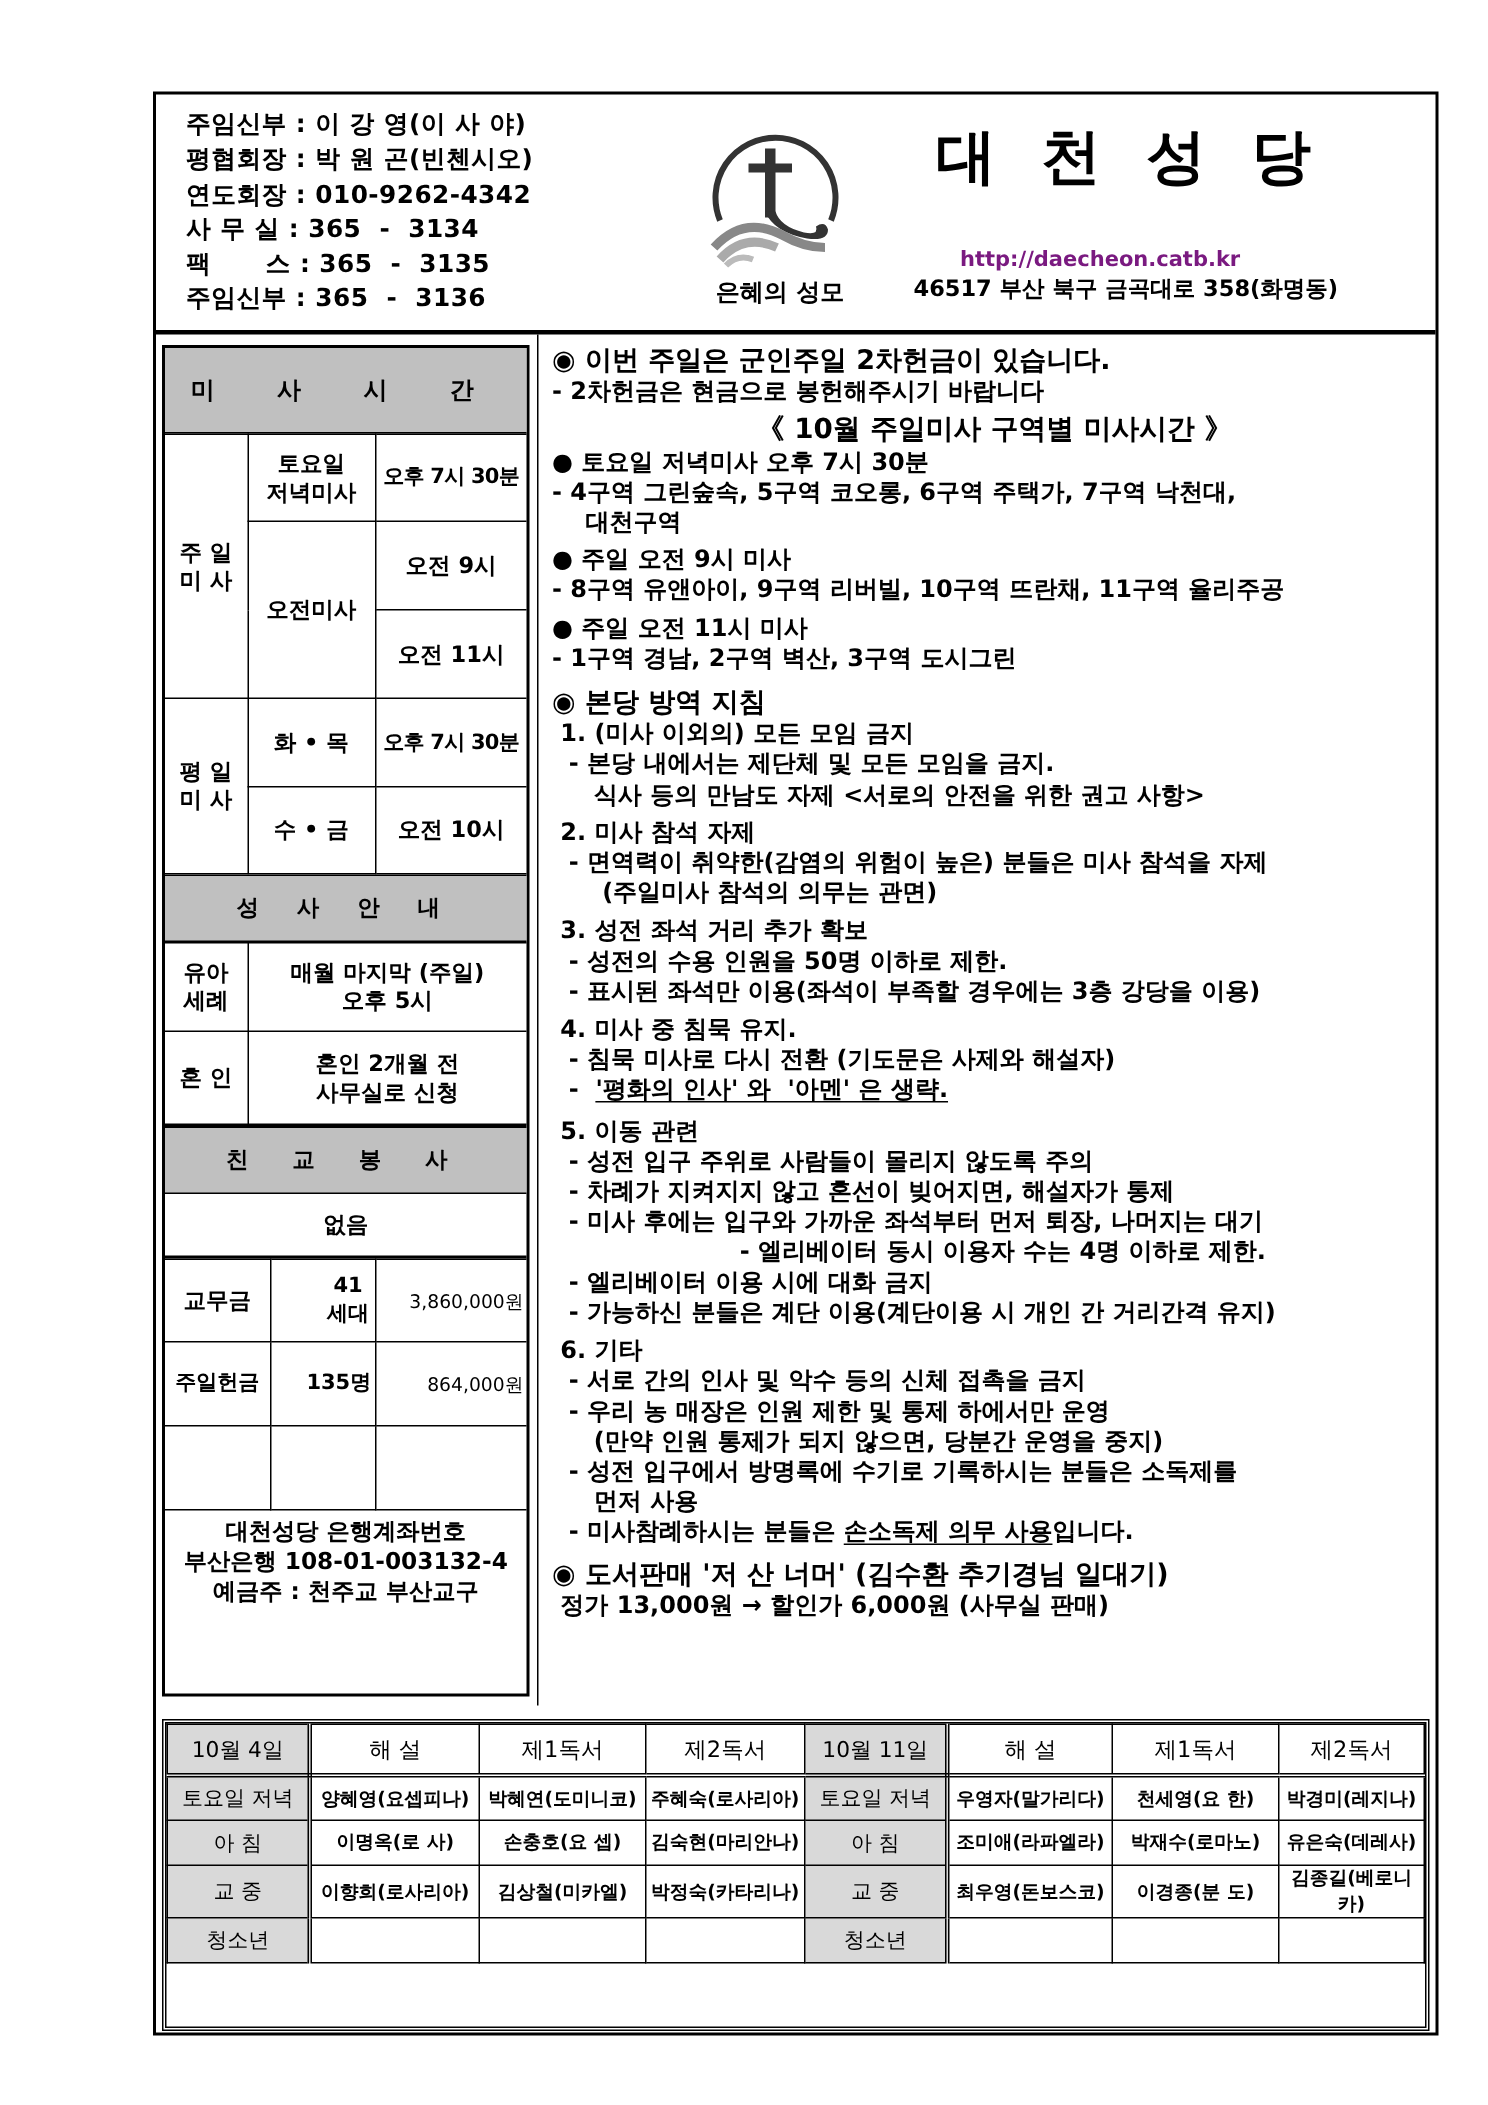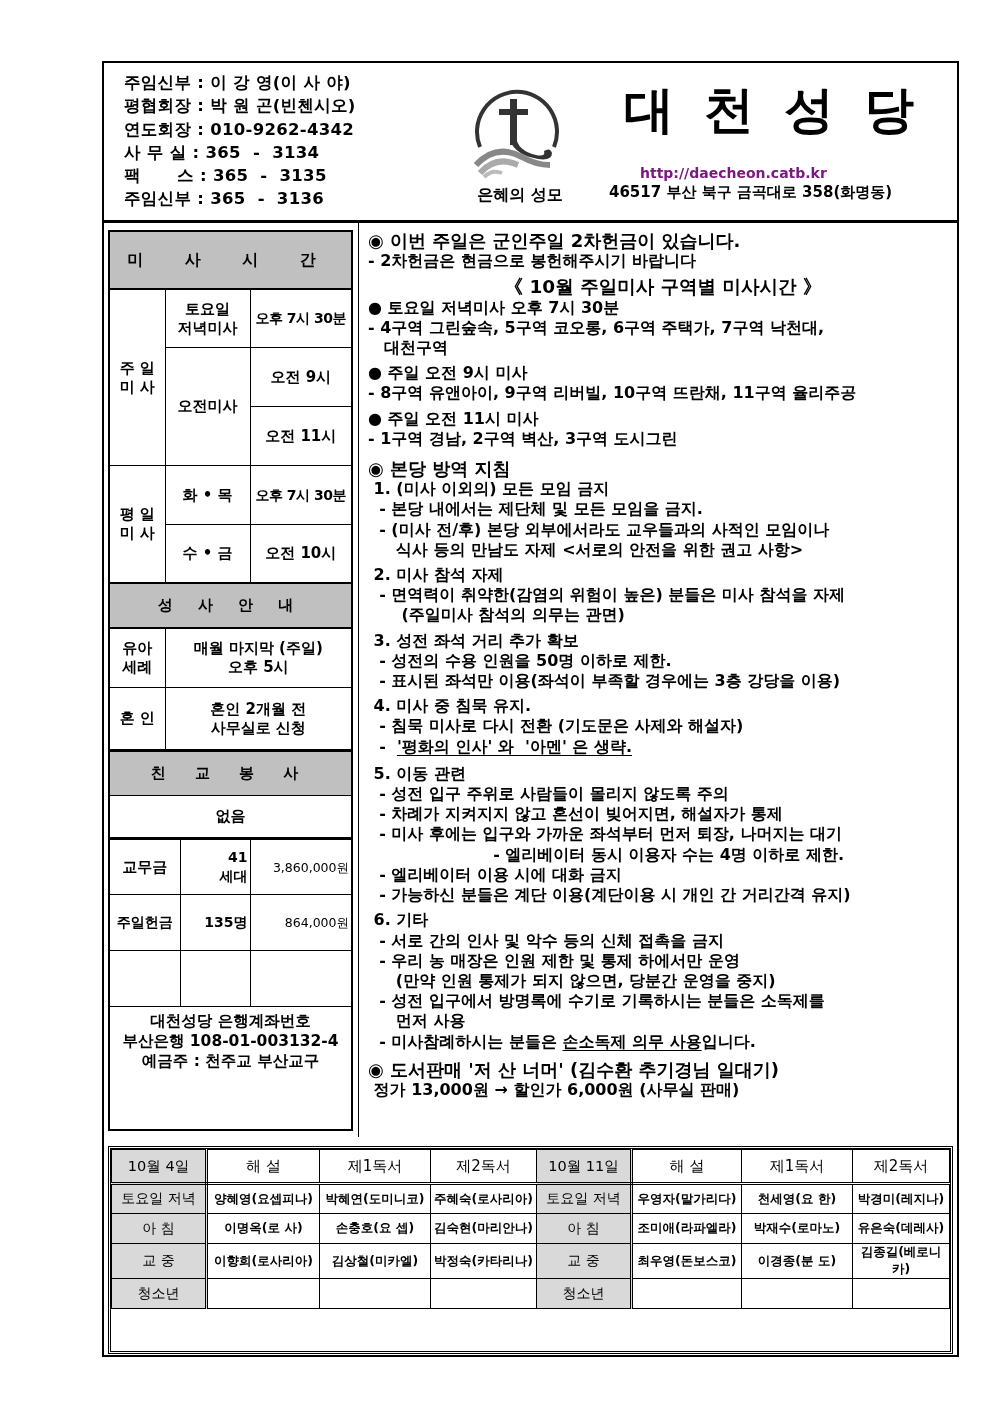--- a/index.html
+++ b/index.html
@@ -7,21 +7,21 @@
   body { position: relative; font-family: "DejaVu Sans", sans-serif; color: #000; overflow: hidden; }
 
   .frame { position: absolute; left: 70px; top: 61px; width: 857px; height: 1296px; border: 2px solid #000; margin-left: 32px; }
 
   
   .header { position: absolute; left: 0; top: 0; width: 853px; height: 160px; border-bottom: 3px solid #000; }
   .contacts { position: absolute; left: 20px; top: 8px; font-size: 16.5px; line-height: 23.3px; font-weight: bold; letter-spacing: 0.3px; }
   .contacts .row { white-space: pre; }
   .logo { position: absolute; left: 362px; top: 22px; width: 100px; height: 130px; }
   .logo-caption { position: absolute; left: 0; top: 100px; width: 108px; font-size: 16px; font-weight: bold; text-align: center; white-space: nowrap; }
-  .title { position: absolute; left: 520px; top: 14px; font-size: 50px; font-weight: bold; letter-spacing: 30px; white-space: nowrap; font-family: "DejaVu Sans", sans-serif; }
+  .title { position: absolute; left: 520px; top: 14px; font-size: 40px; font-weight: bold; letter-spacing: 30px; white-space: nowrap; font-family: "DejaVu Sans", sans-serif; }
   .url { position: absolute; left: 536px; top: 102px; font-size: 14px; color: #7a1a80; font-weight: bold; }
   .address { position: absolute; left: 505px; top: 120px; font-size: 15px; font-weight: bold; white-space: nowrap; }
 
   
   .body { position: absolute; left: 0; top: 160px; width: 853px; height: 914px; }
   .vdiv { position: absolute; left: 254px; top: 0; width: 1px; height: 914px; background: #000; }
 
   
   .left { position: absolute; left: 4px; top: 7px; width: 245px; height: 901px; border: 2px solid #000; font-size: 15px; }
   .sec-head { background: #c0c0c0; text-align: center; font-weight: bold; letter-spacing: 4px; border-bottom: 1px solid #000; display: flex; align-items: center; justify-content: center; }
@@ -134,21 +134,21 @@
       </tbody>
         </table>
 
       <div class="sec-head" style="height:46px; letter-spacing:12px; border-top:2px solid #000;">친 교 봉 사</div>
       <div class="full-row" style="height:43px;">없음</div>
 
       <table class="grid">
         <tbody>
             <tr style="height:55px;">
           <td style="width:70px;">교무금</td>
-          <td style="width:70px; text-align:right; padding-right:2px; font-size:14px;padding-left:36px;">41세대</td>
+          <td style="width:70px; padding-right:2px; font-size:14px;padding-left:36px;">41세대</td>
           <td style="font-size:12.5px; text-align:right; padding-right:2px; font-weight:normal;">3,860,000원</td>
         </tr>
         <tr style="height:56px;">
           <td style="font-size:14px;">주일헌금</td>
           <td style="text-align:right; padding-right:2px; font-size:14px;">135명</td>
           <td style="font-size:12.5px; text-align:right; padding-right:2px; font-weight:normal;">864,000원</td>
         </tr>
         <tr style="height:56px;">
           <td></td>
           <td></td>
@@ -163,32 +163,31 @@
         <div>예금주 : 천주교 부산교구</div>
       </div>
     </div>
 
     <div class="right">
       <span class="l big">◉ 이번 주일은 군인주일 2차헌금이 있습니다.</span>
       <span class="l"> - 2차헌금은 현금으로 봉헌해주시기 바랍니다</span>
       <span class="l center-title">《 10월 주일미사 구역별 미사시간 》</span>
       <span class="l">●  토요일 저녁미사   오후 7시 30분</span>
       <span class="l"> - 4구역 그린숲속, 5구역 코오롱, 6구역 주택가, 7구역 낙천대,</span>
-      <span class="l" style="white-space:pre;font-family:Liberation Serif, serif;">    대천구역</span>
+      <span class="l" style="white-space:pre;">    대천구역</span>
       <div class="gap"></div>
       <span class="l">●  주일 오전 9시 미사</span>
       <span class="l"> - 8구역 유앤아이, 9구역 리버빌, 10구역 뜨란채, 11구역 율리주공</span>
       <div class="gap"></div>
       <span class="l">●  주일 오전 11시 미사</span>
       <span class="l"> - 1구역 경남, 2구역 벽산, 3구역 도시그린</span>
       <div class="gap" style="height:10px;"></div>
       <span class="l big">◉ 본당 방역 지침</span>
       <span class="l" style="white-space:pre;"> 1. (미사 이외의) 모든 모임 금지</span>
       <span class="l" style="white-space:pre;">  - 본당 내에서는 제단체 및 모든 모임을 금지.</span>
-      <span class="l" style="white-space:pre;">  - (미사 전/후) 본당 외부에서라도 교우들과의 사적인 모임이나</span>
       <span class="l" style="white-space:pre;">     식사 등의 만남도 자제 &lt;서로의 안전을 위한 권고 사항&gt;</span>
       <div class="gap"></div>
       <span class="l" style="white-space:pre;"> 2. 미사 참석 자제</span>
       <span class="l" style="white-space:pre;">  - 면역력이 취약한(감염의 위험이 높은) 분들은 미사 참석을 자제</span>
       <span class="l" style="white-space:pre;">      (주일미사 참석의 의무는 관면)</span>
       <div class="gap"></div>
       <span class="l" style="white-space:pre;"> 3. 성전 좌석 거리 추가 확보</span>
       <span class="l" style="white-space:pre;">  - 성전의 수용 인원을 50명 이하로 제한.</span>
       <span class="l" style="white-space:pre;">  - 표시된 좌석만 이용(좌석이 부족할 경우에는 3층 강당을 이용)</span>
       <div class="gap"></div>

